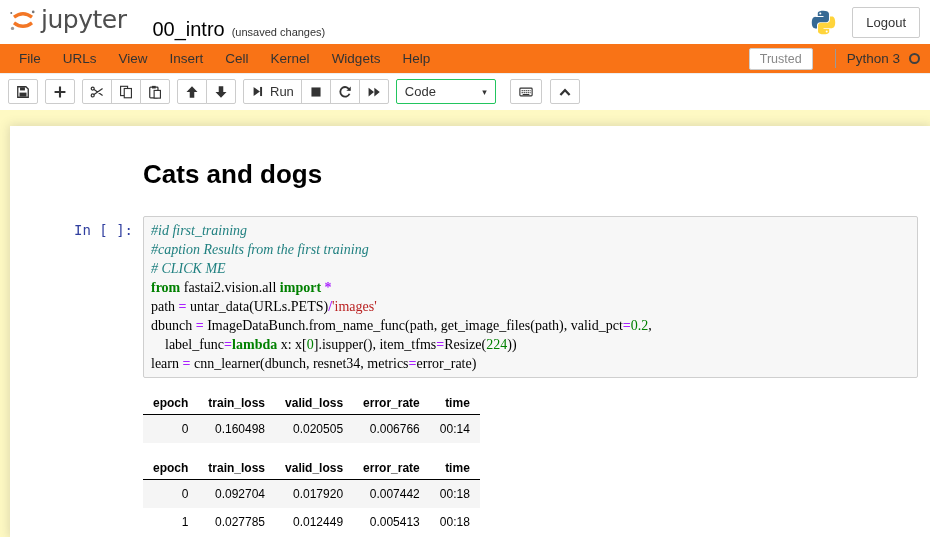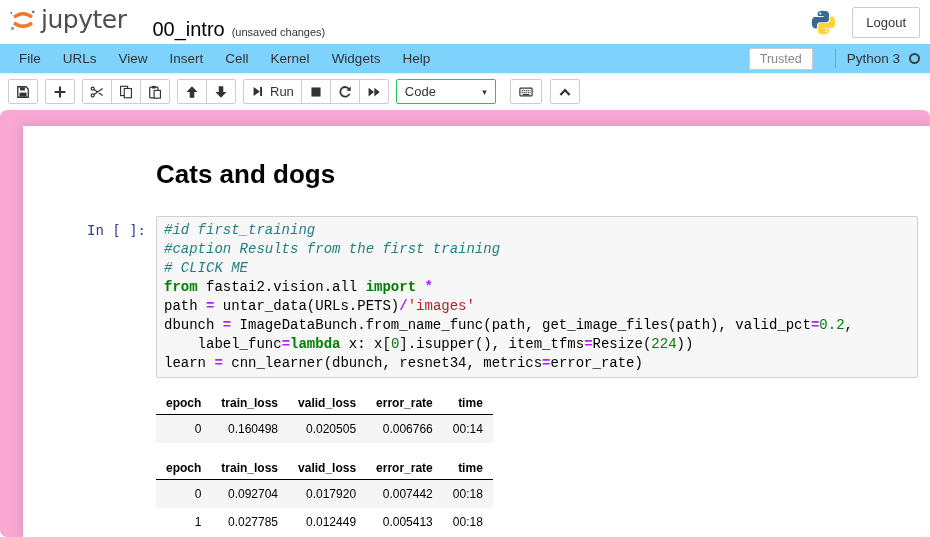--- a/index.html
+++ b/index.html
@@ -32,21 +32,21 @@
     font-family: "Liberation Sans", sans-serif;
     font-size: 13px; color: #333; background: #fff;
     border: 1px solid #ccc; border-radius: 2px;
     padding: 7px 13px; cursor: pointer;
   }
 
   
   .menubar {
     height: 30px; flex: 0 0 30px;
     display: flex; align-items: center; justify-content: space-between;
-    padding: 0 10px 0 8px; background: #7dd3fc; border-bottom: 1px solid #eee;
+    padding: 0 10px 0 8px; background: #f97316; border-bottom: 1px solid #eee;
   }
   .menu-items { display: flex; align-items: center; }
   .menu-item { font-size: 13.5px; color: #333; padding: 5px 11px; cursor: pointer; }
   .menubar-right { display: flex; align-items: center; }
   .trusted-badge {
     font-size: 12.5px; color: #888; border: 1px solid #ccc; border-radius: 2px;
     padding: 3px 10px; margin-right: 22px; background: #fff;
   }
   .vdivider { width: 1px; height: 19px; background: #9a9a9a; margin-right: 11px; }
   .kernel-name { font-size: 13.5px; color: #333; margin-right: 9px; }
@@ -82,22 +82,22 @@
     border: 1px solid #22c55e; border-radius: 2px; background: #fff;
     display: flex; align-items: center; justify-content: space-between;
     padding: 0 8px; font-size: 13px; color: #333; cursor: pointer;
     margin-right: 14px;
   }
   .celltype .caret { font-size: 9px; color: #333; }
   .toolbar-extras .xbtn { margin-right: 8px; border-radius: 2px; }
 
   
   .site {
-    flex: 1 1 auto; background: #f9a8d4;
-    padding: 16px 0 0 23px; overflow: hidden; border-radius: 7px;
+    flex: 1 1 auto; background: #fef9c3;
+    padding: 16px 0 0 10px; overflow: hidden;
   }
   .nb-container {
     background: #fff; min-height: 100%;
     box-shadow: 0 0 10px 1px rgba(87,87,87,0.2);
     padding-top: 30px;
   }
   .cell { display: flex; align-items: flex-start; padding-right: 12px; }
   .prompt-col {
     flex: 0 0 133px; width: 133px; text-align: right; padding-right: 10px;
     font-family: "DejaVu Sans Mono", monospace; font-size: 14px;
@@ -107,21 +107,21 @@
     font-family: "Liberation Sans", sans-serif;
     font-size: 26px; font-weight: bold; color: #000;
     margin: 4px 0 26px 0; line-height: 1.15;
   }
   .input-box {
     flex: 1 1 auto;
     border: 1px solid #cfcfcf; border-radius: 2px; background: #f7f7f7;
     padding: 4px 7px; margin-top: 0;
   }
   .code-line {
-    font-family: Liberation Mono, monospace;
+    font-family: Liberation Serif, serif;
     font-size: 14px; line-height: 19px; white-space: pre; color: #000;
   }
   .tok-com { color: var(--c-com); font-style: italic; }
   .tok-kw  { color: var(--c-kw); font-weight: bold; }
   .tok-op  { color: var(--c-op); font-weight: bold; }
   .tok-str { color: var(--c-str); }
   .tok-num { color: var(--c-num); }
   .tok-def { color: var(--c-def); }
 
   .outputs { margin-top: 14px; }

